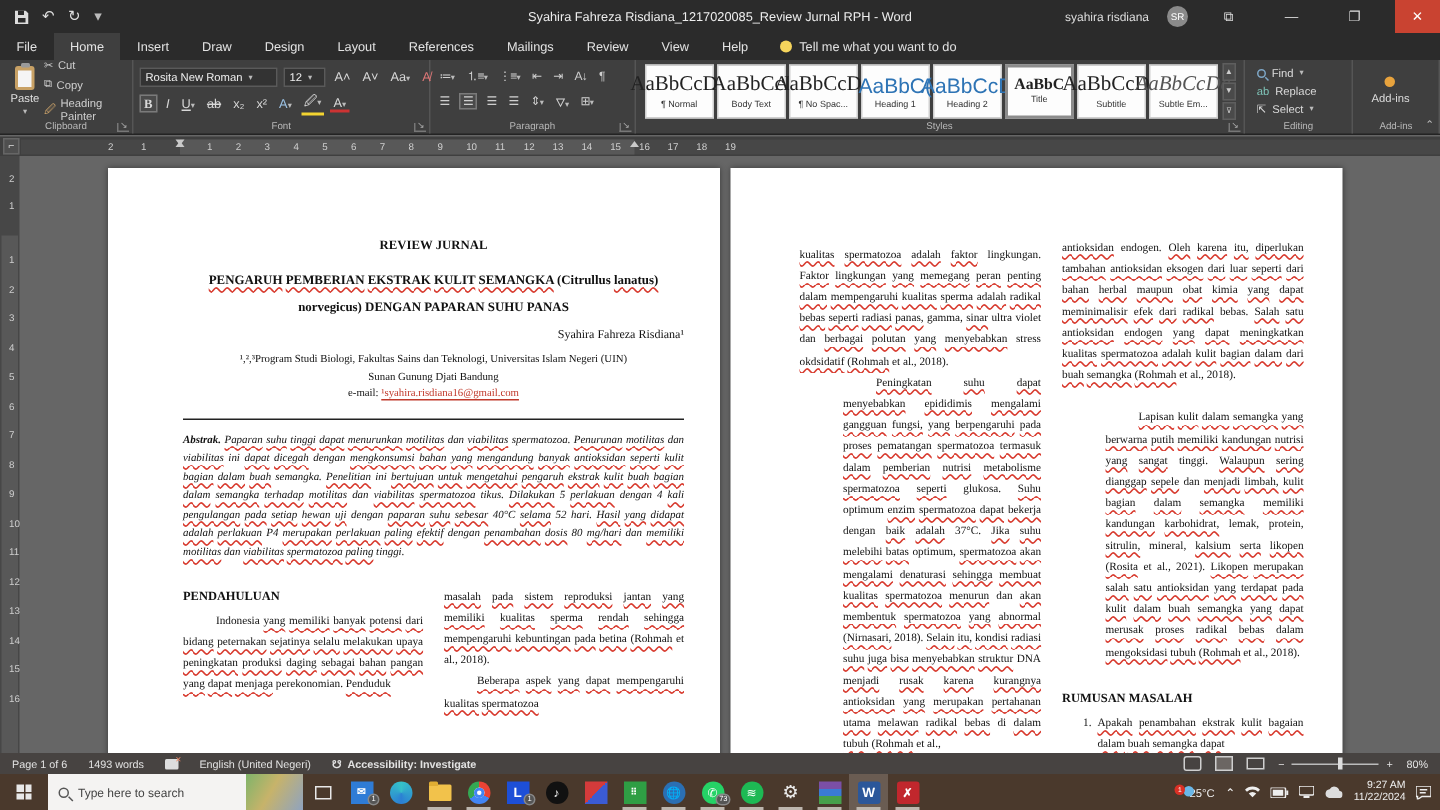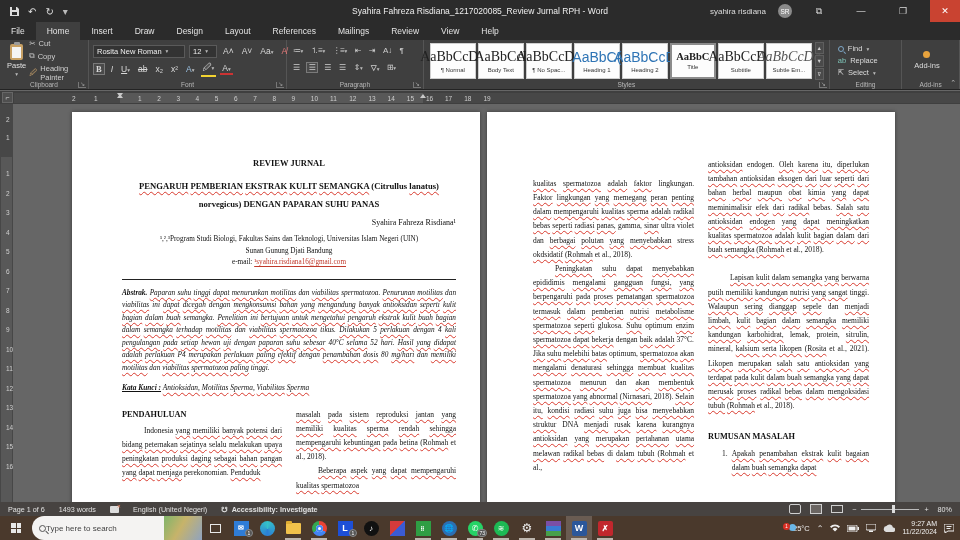--- a/index.html
+++ b/index.html
@@ -95,40 +95,40 @@
   .hrule { border-top:1.5px solid #222; margin-top:10px; }
   .abstract { margin-top:7px; font-style:italic; font-size:7.3px; line-height:12.6px; text-align:justify; }
   .kunci { margin-top:8px; font-size:7.4px; font-style:italic; }
   .kunci b { text-decoration:underline; }
   .twocol { display:flex; gap:14px; margin-top:14px; }
   .col { flex:1; font-size:7.5px; line-height:14.2px; text-align:justify; }
   .h1doc { font-weight:bold; font-size:8.3px; margin-bottom:2px; }
   .pind { text-indent:22px; }
   .sq { text-decoration-line:underline; text-decoration-style:wavy; text-decoration-color:#d83a2e; text-decoration-thickness:.8px; text-underline-offset:1.5px; }
   .numitem { display:flex; gap:4px; padding-left:14px; }
-  .p2col1 p + p, .p2col2 p + p { margin-top:14px; }
+  .p2col1 p + p, .p2col2 p + p { margin-top:14px;margin-left:29px; }
 
   
   .statusbar { position:absolute; top:502px; left:0; right:0; height:14px; background:#474341; display:flex; align-items:center; font-size:7.2px; color:#e2e2e2; gap:14px; padding:0 8px; }
   .book { width:9px; height:7px; background:#ddd; border-radius:1px; position:relative; }
   .book:after { content:"✕"; position:absolute; right:-2px; top:-3px; font-size:5px; color:#e86; }
   .acc { display:flex; align-items:center; gap:4px; font-weight:bold; }
   .sb-right { margin-left:auto; display:flex; align-items:center; gap:9px; }
   .viewic { width:12px; height:10px; border:1px solid #cfcfcf; display:inline-block; }
   .viewic.active { background:#6b6663; }
   .zslider { display:flex; align-items:center; gap:5px; }
   .ztrack { width:58px; height:1px; background:#bbb; position:relative; }
   .zthumb { position:absolute; left:31px; top:-3.5px; width:3px; height:8px; background:#ddd; }
 
   
   .taskbar { position:absolute; top:516px; left:0; right:0; height:24px; background:#4a392c; display:flex; align-items:stretch; }
   .start { width:32px; display:flex; align-items:center; justify-content:center; }
   .wingrid { width:10px; height:10px; display:grid; grid-template-columns:1fr 1fr; gap:1px; }
   .wingrid i { background:#e8e8e8; }
-  .searchbox { width:170px; background:#f4f3f2; display:flex; align-items:center; gap:0; padding:0 7px; color:#444; font-size:8px; position:relative;border-radius:12px; }
+  .searchbox { width:170px; background:#f4f3f2; display:flex; align-items:center; gap:6px; padding:0 7px; color:#444; font-size:8px; position:relative; }
   .smag { width:7px; height:7px; border:1.4px solid #555; border-radius:50%; position:relative; flex:none; }
   .smag:after { content:""; position:absolute; width:4px; height:1.4px; background:#555; transform:rotate(45deg); left:5px; top:6.5px; }
   .searchimg { position:absolute; right:0; top:0; bottom:0; width:38px; background:linear-gradient(120deg,#7fb46a 0%,#c7b36a 45%,#8fa3c0 100%); }
   .ticon { width:26px; display:flex; align-items:center; justify-content:center; position:relative; }
   .ticon.running:after { content:""; position:absolute; bottom:0; left:5px; right:5px; height:2px; background:#bdb6ae; }
   .ticon.active { background:rgba(255,255,255,.18); }
   .badge { position:absolute; right:1px; bottom:3px; min-width:8px; height:8px; border-radius:4px; background:#555; color:#fff; font-size:5px; display:flex; align-items:center; justify-content:center; padding:0 1px; border:1px solid #888; }
   .circ { width:15px; height:15px; border-radius:50%; display:flex; align-items:center; justify-content:center; color:#fff; font-size:8px; }
   .sq15 { width:15px; height:15px; display:flex; align-items:center; justify-content:center; color:#fff; font-size:9px; font-weight:bold; }
   .folder { width:15px; height:11px; background:#f2c24b; border-radius:1px; position:relative; }
@@ -176,20 +176,24 @@
   <div class="rtab active">Home</div>
   <div class="rtab">Insert</div>
   <div class="rtab">Draw</div>
   <div class="rtab">Design</div>
   <div class="rtab">Layout</div>
   <div class="rtab">References</div>
   <div class="rtab">Mailings</div>
   <div class="rtab">Review</div>
   <div class="rtab">View</div>
   <div class="rtab">Help</div>
+  <div class="tellme">
+    <span class="bulb"></span>
+    <span>Tell me what you want to do</span>
+  </div>
 </div>
 
 <div class="ribbon">
 
   <div class="rgroup" style="width:96px;">
     <div class="paste-big">
       <span class="clip-ic"></span>
       <span>Paste</span>
       <span class="caret">▾</span>
     </div>
@@ -408,21 +412,20 @@
       <div>norvegicus) DENGAN PAPARAN SUHU PANAS</div>
     </div>
     <div class="c auth">Syahira Fahreza Risdiana¹</div>
     <div class="c affil">
       <div>¹,²,³Program Studi Biologi, Fakultas Sains dan Teknologi, Universitas Islam Negeri (UIN)</div>
       <div>Sunan Gunung Djati Bandung</div>
       <div class="email"><span>e-mail:</span> <a class="sq">¹syahira.risdiana16@gmail.com</a></div>
     </div>
     <div class="hrule"></div>
     <div class="abstract"><b><span>Abstrak.</span></b> <span><span class="sq">Paparan</span> <span class="sq">suhu</span> <span class="sq">tinggi</span> <span class="sq">dapat</span> <span class="sq">menurunkan</span> <span class="sq">motilitas</span> dan <span class="sq">viabilitas</span> spermatozoa. <span class="sq">Penurunan</span> <span class="sq">motilitas</span> dan <span class="sq">viabilitas</span> ini <span class="sq">dapat</span> <span class="sq">dicegah</span> dengan <span class="sq">mengkonsumsi</span> <span class="sq">bahan</span> <span class="sq">yang</span> <span class="sq">mengandung</span> <span class="sq">banyak</span> <span class="sq">antioksidan</span> <span class="sq">seperti</span> <span class="sq">kulit</span> <span class="sq">bagian</span> <span class="sq">dalam</span> <span class="sq">buah</span> semangka. <span class="sq">Penelitian</span> ini <span class="sq">bertujuan</span> <span class="sq">untuk</span> <span class="sq">mengetahui</span> <span class="sq">pengaruh</span> <span class="sq">ekstrak</span> <span class="sq">kulit</span> <span class="sq">buah</span> <span class="sq">bagian</span> <span class="sq">dalam</span> <span class="sq">semangka</span> <span class="sq">terhadap</span> <span class="sq">motilitas</span> dan <span class="sq">viabilitas</span> <span class="sq">spermatozoa</span> tikus. <span class="sq">Dilakukan</span> 5 <span class="sq">perlakuan</span> dengan 4 <span class="sq">kali</span> <span class="sq">pengulangan</span> <span class="sq">pada</span> <span class="sq">setiap</span> <span class="sq">hewan</span> <span class="sq">uji</span> dengan <span class="sq">paparan</span> <span class="sq">suhu</span> <span class="sq">sebesar</span> 40°C <span class="sq">selama</span> 52 hari. <span class="sq">Hasil</span> <span class="sq">yang</span> <span class="sq">didapat</span> <span class="sq">adalah</span> <span class="sq">perlakuan</span> P4 <span class="sq">merupakan</span> <span class="sq">perlakuan</span> <span class="sq">paling</span> <span class="sq">efektif</span> dengan <span class="sq">penambahan</span> <span class="sq">dosis</span> 80 <span class="sq">mg/hari</span> dan <span class="sq">memiliki</span> <span class="sq">motilitas</span> dan <span class="sq">viabilitas</span> <span class="sq">spermatozoa</span> <span class="sq">paling</span> tinggi.</span></div>
-    <div class="kunci"><b>Kata Kunci :</b> <span><span class="sq">Antioksidan,</span> <span class="sq">Motilitas</span> <span class="sq">Sperma,</span> <span class="sq">Viabilitas</span> <span class="sq">Sperma</span></span></div>
     <div class="twocol" style="margin-top:16px;">
       <div class="col">
         <div class="h1doc">PENDAHULUAN</div>
         <p class="pind">Indonesia <span class="sq">yang</span> <span class="sq">memiliki</span> <span class="sq">banyak</span> <span class="sq">potensi</span> <span class="sq">dari</span> <span class="sq">bidang</span> <span class="sq">peternakan</span> <span class="sq">sejatinya</span> <span class="sq">selalu</span> <span class="sq">melakukan</span> <span class="sq">upaya</span> <span class="sq">peningkatan</span> <span class="sq">produksi</span> <span class="sq">daging</span> <span class="sq">sebagai</span> <span class="sq">bahan</span> <span class="sq">pangan</span> <span class="sq">yang</span> <span class="sq">dapat</span> <span class="sq">menjaga</span> perekonomian. <span class="sq">Penduduk</span></p>
       </div>
       <div class="col">
         <p><span class="sq">masalah</span> <span class="sq">pada</span> <span class="sq">sistem</span> <span class="sq">reproduksi</span> <span class="sq">jantan</span> <span class="sq">yang</span> <span class="sq">memiliki</span> <span class="sq">kualitas</span> <span class="sq">sperma</span> <span class="sq">rendah</span> <span class="sq">sehingga</span> <span class="sq">mempengaruhi</span> <span class="sq">kebuntingan</span> <span class="sq">pada</span> <span class="sq">betina</span> <span class="sq">(Rohmah</span> et al., 2018).</p>
         <p class="pind"><span class="sq">Beberapa</span> <span class="sq">aspek</span> <span class="sq">yang</span> <span class="sq">dapat</span> <span class="sq">mempengaruhi</span> <span class="sq">kualitas</span> <span class="sq">spermatozoa</span></p>
       </div>
     </div>

